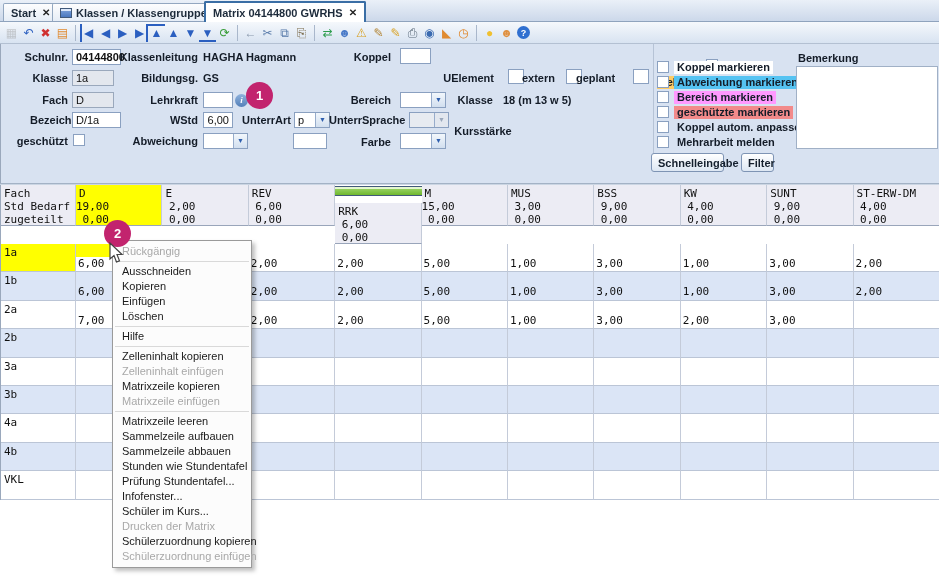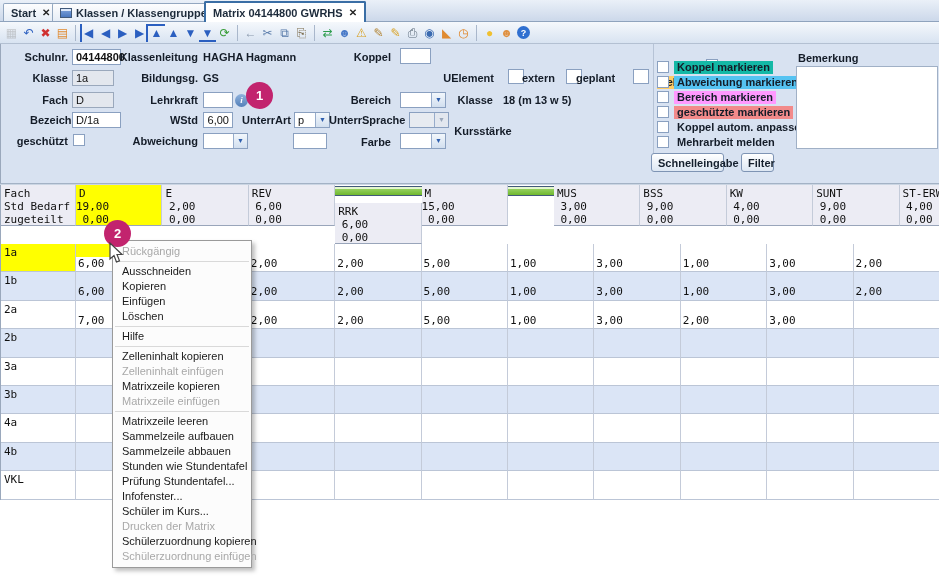--- a/index.html
+++ b/index.html
@@ -234,21 +234,21 @@
     <div class="fvalue" style="left:502px;top:50px;">18 (m 13 w 5)</div>
     <div class="vline"></div>
 
     <div id="legend">
         <div class="leg-row" style="top: 15px; flex-direction: column;">
           <div class="leg-cb"></div>
           <div class="leg-label" style="background: rgb(255, 204, 102);">Lehrkraft markieren</div>
         </div>
         <div class="leg-row" style="top: 16px;">
           <div class="leg-cb"></div>
-          <div class="leg-label" style="background: #14b8a6;">Koppel markieren</div>
+          <div class="leg-label" style="background: #ffffff;">Koppel markieren</div>
         </div>
         <div class="leg-row" style="top: 31px;">
           <div class="leg-cb"></div>
           <div class="leg-label" style="background: rgb(85, 195, 242);">Abweichung markieren</div>
         </div>
         <div class="leg-row" style="top: 46px;">
           <div class="leg-cb"></div>
           <div class="leg-label" style="background: rgb(255, 153, 255);">Bereich markieren</div>
         </div>
         <div class="leg-row" style="top: 61px;">
@@ -298,21 +298,21 @@
         <div class="hcell" style="width: 86.4px; margin-top: 18px;">
           <div class="hname">RRK</div>
           <div class="hnum">6,00</div>
           <div class="hnum">0,00</div>
         </div>
         <div class="hcell" style="width: 86.4px;">
           <div class="hname">M</div>
           <div class="hnum">15,00</div>
           <div class="hnum">0,00</div>
         </div>
-        <div class="hcell" style="width: 86.4px; margin-left: 46px;">
+        <div class="hcell" style="width: 86.4px;">
           <div class="hname">MUS</div>
           <div class="hnum">3,00</div>
           <div class="hnum">0,00</div>
         </div>
         <div class="hcell" style="width: 86.4px;">
           <div class="hname">BSS</div>
           <div class="hnum">9,00</div>
           <div class="hnum">0,00</div>
         </div>
         <div class="hcell" style="width: 86.4px;">

